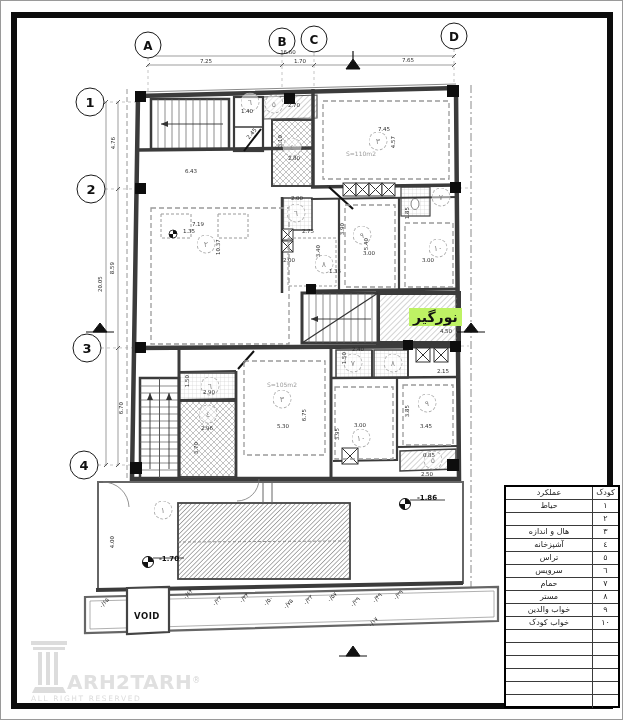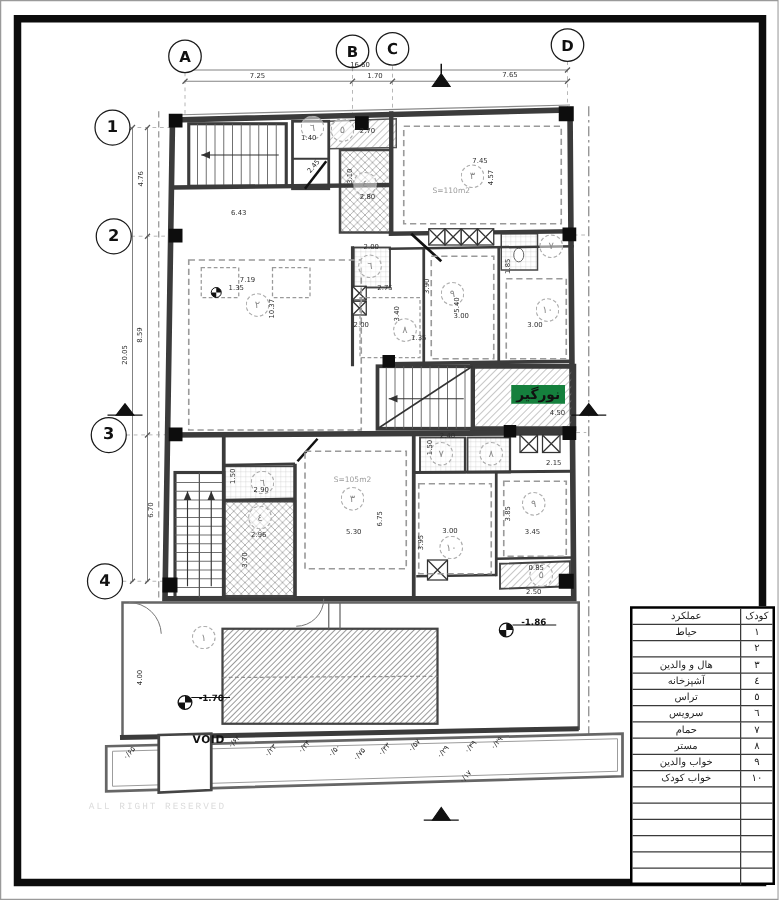--- a/index.html
+++ b/index.html
@@ -18,41 +18,41 @@
   .row-bubble{width:27px;height:27px;font-size:13px;}
   
   .room-marker{width:17px;height:17px;border:1px dashed #b0b0b0;border-radius:50%;
     display:flex;align-items:center;justify-content:center;font-size:8px;color:#8a8a8a;
     background:rgba(255,255,255,.5);}
   
   .dim{font-size:5.5px;color:#2e2e2e;white-space:nowrap;line-height:1;}
   .spotv{font-size:6px;color:#2e2e2e;white-space:nowrap;line-height:1;}
   .lvl{font-size:7px;color:#111;font-weight:bold;white-space:nowrap;}
   .area-label{font-size:6px;color:#9b9b9b;white-space:nowrap;}
-  .nurgir{background:#15803d;border:0;padding:1px 4px;font-size:11px;font-weight:bold;color:#111;
+  .nurgir{background:#bef264;border:0;padding:1px 4px;font-size:14px;font-weight:bold;color:#111;
     direction:rtl;white-space:nowrap;}
   .voidlbl{font-size:8.5px;font-weight:bold;color:#111;letter-spacing:.5px;}
   
   .legend{position:absolute;left:503px;top:484px;width:116px;height:223px;background:#fff;
     border:2.5px solid #000;box-sizing:border-box;direction:rtl;}
   .legend .lrow{display:grid;grid-template-columns:26px 1fr;height:13px;}
   .legend .cell{border-bottom:1px solid #3a3a3a;font-size:8px;color:#222;text-align:center;
     line-height:12px;overflow:hidden;white-space:nowrap;}
   .legend .num-cell{border-left:1px solid #3a3a3a;}
   .legend .hdr{font-weight:normal;}
   .legend .lrow:last-child .cell{border-bottom:0;}
   
   .title{position:absolute;left:205px;top:660px;width:200px;text-align:center;direction:rtl;
     font-size:11px;color:#111;}
   
   .logo{position:absolute;left:30px;top:640px;width:170px;color:#dedede;}
   .logo-row{display:flex;align-items:flex-end;}
   .logo-text{font-size:20px;font-weight:bold;letter-spacing:.5px;color:#e0e0e0;line-height:1;}
   .logo-reg{font-size:8px;vertical-align:super;color:#d5d5d5;}
-  .logo-sub{font-size:7.5px;letter-spacing:1.6px;color:#dcdcdc;margin-top:1px;margin-left:40px;font-family:Liberation Mono, monospace;}
+  .logo-sub{font-size:7.5px;letter-spacing:1.6px;color:#dcdcdc;margin-top:1px;}
 </style>
 </head>
 <body>
 
 <div class="sheet">
   <div class="frame"></div>
 
   <svg class="linework" viewBox="0 0 623 720">
     <defs>
       <pattern id="ph" width="4" height="4" patternUnits="userSpaceOnUse" patternTransform="rotate(45)">
@@ -547,42 +547,42 @@
     </div>
 
   <div class="layer">
 
       <div class="abs area-label" style="left: 360px; top: 152px; transform: translate(-50%, -50%) rotate(0deg);">S=110m2</div>
 
       <div class="abs area-label" style="left: 281px; top: 383px; transform: translate(-50%, -50%) rotate(0deg);">S=105m2</div>
     </div>
 
   <div class="abs nurgir" style="left:408px;top:307px;">نورگیر</div>
-  <div class="abs voidlbl" style="left:133px;top:586px;margin-left:20px;">VOID</div>
+  <div class="abs voidlbl" style="left:133px;top:610px;">VOID</div>
 
   <div class="legend">
     <div class="lrow">
       <div class="cell num-cell hdr">کودک</div>
       <div class="cell hdr">عملکرد</div>
     </div>
     <div>
 
         <div class="lrow">
           <div class="cell num-cell">۱</div>
           <div class="cell">حیاط</div>
         </div>
 
         <div class="lrow">
           <div class="cell num-cell">۲</div>
           <div class="cell"></div>
         </div>
 
         <div class="lrow">
           <div class="cell num-cell">۳</div>
-          <div class="cell">هال و والدین</div>
+          <div class="cell">هال و اندازه</div>
         </div>
 
         <div class="lrow">
           <div class="cell num-cell">٤</div>
           <div class="cell">آشپزخانه</div>
         </div>
 
         <div class="lrow">
           <div class="cell num-cell">٥</div>
           <div class="cell">تراس</div>
@@ -640,15 +640,30 @@
 
         <div class="lrow">
           <div class="cell num-cell"></div>
           <div class="cell"></div>
         </div>
       </div>
   </div>
 
 
   <div class="logo">
+    <div class="logo-row">
+      <svg width="36" height="52" viewBox="0 0 36 52">
+        <g fill="#dcdcdc">
+          <rect x="0" y="0" width="36" height="4"></rect>
+          <rect x="2" y="6" width="32" height="3"></rect>
+          <rect x="7" y="11" width="4" height="33"></rect>
+          <rect x="15" y="11" width="4" height="33"></rect>
+          <rect x="23" y="11" width="4" height="33"></rect>
+          <path d="M4,46 h28 l3,6 h-34 z"></path>
+        </g>
+      </svg>
+      <div>
+        <span class="logo-text">ARH2TARH</span><span class="logo-reg">®</span>
+      </div>
+    </div>
     <div class="logo-sub">ALL RIGHT RESERVED</div>
   </div>
 </div>
 
 </body></html>

